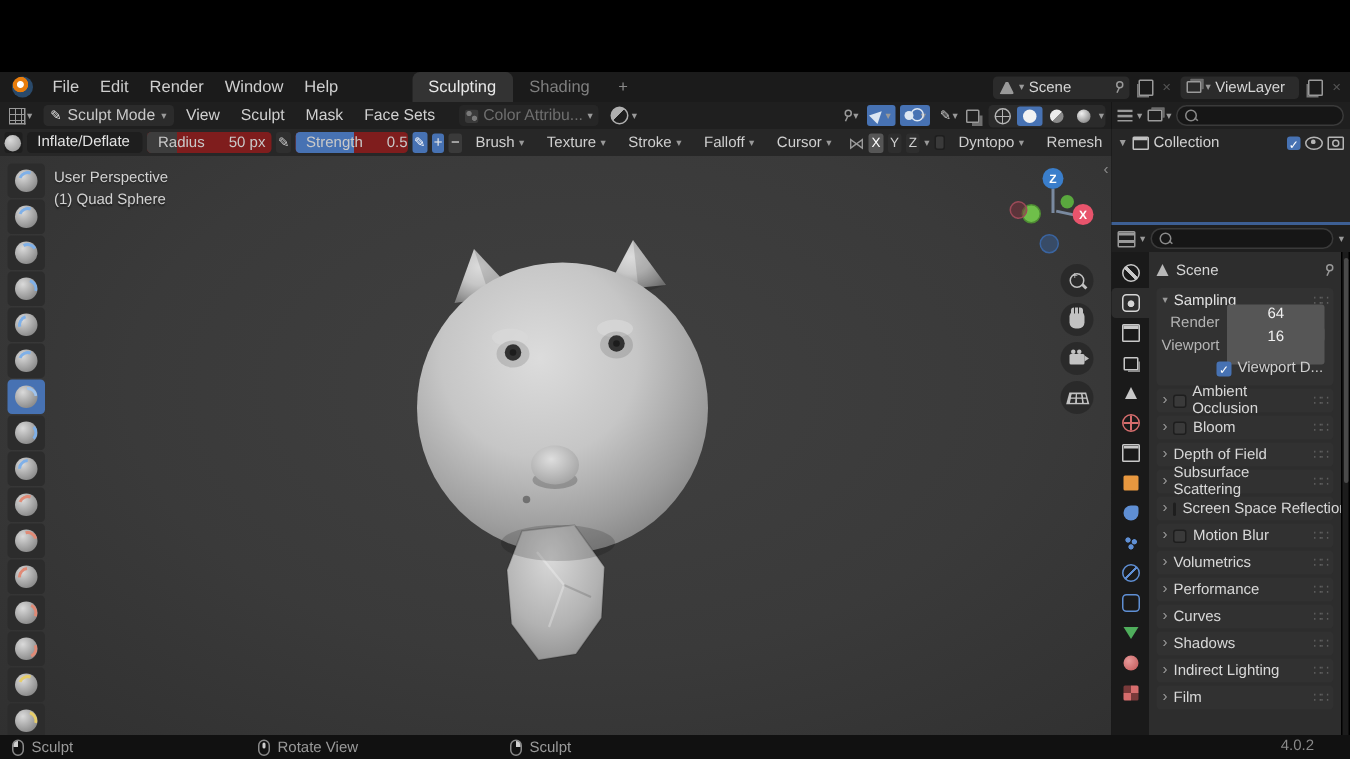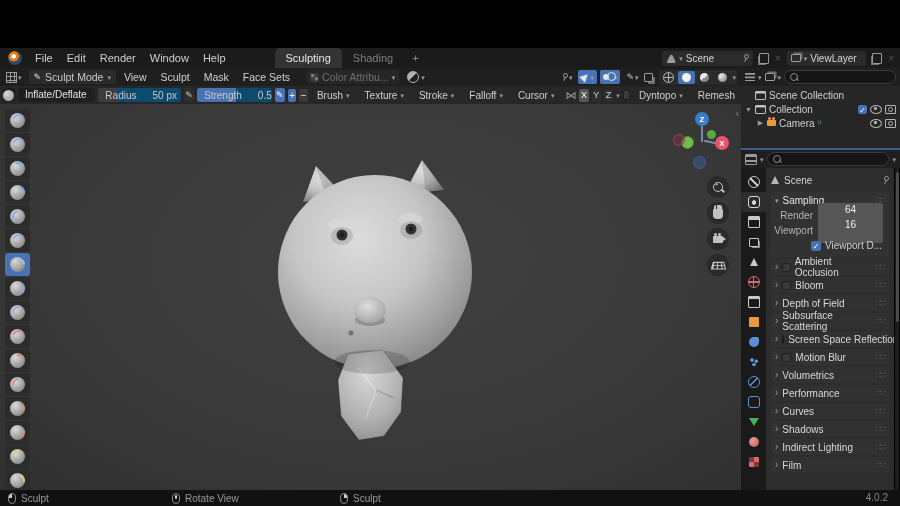--- a/index.html
+++ b/index.html
@@ -54,21 +54,21 @@
   .sph{width:9px;height:9px;border-radius:50%;}
   .sph-wire{border:1px solid #b5b5b5;background:linear-gradient(to right,transparent 45%,#b5b5b5 45% 55%,transparent 55%),linear-gradient(to bottom,transparent 45%,#b5b5b5 45% 55%,transparent 55%);}
   .sph-solid{background:#f2f2f2;}
   .sph-mat{background:linear-gradient(135deg,#ededed 50%,#8a8a8a 50%);}
   .sph-rend{background:radial-gradient(circle at 35% 30%,#f0f0f0,#6f6f6f);}
   
   #toolsettings{position:absolute;left:0;top:86px;width:741px;height:18px;background:#272727;font-size:10px;display:flex;align-items:center;gap:3px;padding-left:3px;box-sizing:border-box;overflow:hidden;white-space:nowrap;}
   .bthumb-btn{width:18px;height:14px;background:#1e1e1e;border-radius:2px;display:flex;align-items:center;justify-content:center;}
   .bthumb-s{width:11px;height:11px;border-radius:50%;background:radial-gradient(circle at 35% 30%,#d9d9d9,#8f8f8f);}
   .toolname{background:#1e1e1e;border-radius:3px;height:14px;line-height:14px;padding:0 7px;width:96px;color:#e4e4e4;}
-  .slider{position:relative;height:14px;border-radius:3px;background:#0c4a6e;overflow:hidden;display:flex;align-items:center;justify-content:space-between;padding:0 7px;box-sizing:border-box;gap:16px;}
+  .slider{position:relative;height:14px;border-radius:3px;background:#7f1d1d;overflow:hidden;display:flex;align-items:center;justify-content:space-between;padding:0 7px;box-sizing:border-box;gap:16px;}
   .slider .fillbar{position:absolute;left:0;top:0;bottom:0;}
   .slider .lab,.slider .val{position:relative;z-index:1;}
   #radius-slider{width:118px;}
   #radius-slider .fillbar{width:24%;background:#3d3d3d;}
   #strength-slider{width:106px;}
   #strength-slider .fillbar{width:52%;background:#4772b3;}
   .penbtn{width:15px;height:14px;border-radius:2px;background:#2f2f2f;display:flex;align-items:center;justify-content:center;color:#c9c9c9;font-size:9px;}
   .penbtn.on{background:#4772b3;color:#fff;}
   .pm{width:13px;height:13px;border-radius:2px;display:flex;align-items:center;justify-content:center;font-size:10px;color:#e8e8e8;background:#3a3a3a;}
   .pm.plus{background:#4772b3;}
@@ -163,21 +163,21 @@
   .panel .grip{margin-left:auto;}
   .panel .pchev{color:#9a9a9a;font-size:10px;line-height:1;}
   
   #statusbar{position:absolute;left:0;top:490px;width:900px;height:16px;background:#111;font-size:10px;color:#9a9a9a;}
   .sb{position:absolute;top:0;height:16px;display:flex;align-items:center;gap:5px;}
   .mouse{width:8px;height:11px;border:1px solid #8a8a8a;border-radius:4px;position:relative;box-sizing:border-box;}
   .mouse .f{position:absolute;background:#cfcfcf;}
   .lmb .f{left:0;top:0;width:3px;height:4px;border-radius:3px 0 0 0;}
   .mmb .f{left:2px;top:1px;width:2px;height:4px;border-radius:1px;}
   .rmb .f{right:0;top:0;width:3px;height:4px;border-radius:0 3px 0 0;}
-  #sb-version{position:absolute;right:12px;top:0;line-height:16px;color:#8a8a8a;}
+  #sb-version{position:absolute;right:24px;top:0;line-height:16px;color:#8a8a8a;}
 </style>
 </head>
 <body>
 
 <div id="stage">
 
   <div id="topbar">
     <span class="logo"></span>
     <span class="menu-item">File</span>
     <span class="menu-item">Edit</span>
@@ -445,20 +445,24 @@
             <span class="bm" style="--mc:#e6cd6a"></span>
           </span>
         </div>
       <div class="brushbtn">
           <span class="bt">
             <span class="bm" style="--mc:#e6cd6a;transform:rotate(60deg)"></span>
           </span>
         </div>
     </div>
 
+    <div id="vp-text">
+      <div>User Perspective</div>
+      <div>(1) Quad Sphere</div>
+    </div>
 
     <span id="npanel-arrow">‹</span>
 
     <div id="gizmo">
       <span class="ax-line" style="left:28px;top:14px;width:2px;height:16px;"></span>
       <span class="ax-line" style="left:31px;top:29px;width:12px;height:2px;transform:rotate(12deg);"></span>
       <span class="ax" style="left:22px;top:0;background:#3a7ecb;">Z</span>
       <span class="ax" style="left:42px;top:24px;background:#e8546c;">X</span>
       <span class="ax" style="left:8px;top:24px;width:13px;height:13px;background:#6fbf4a;border:1px solid #4e8c33;box-sizing:border-box;"></span>
       <span class="ax" style="left:0;top:22px;width:12px;height:12px;background:rgba(120,50,60,.55);border:1px solid #9c4a58;box-sizing:border-box;"></span>
@@ -487,40 +491,25 @@
     <span class="chev">▾</span>
     <span class="mini-ico ico-vl"></span>
     <span class="chev">▾</span>
     <div class="searchpill">
       <span class="magsm"></span>
     </div>
   </div>
 
   <div id="outliner">
     <div class="olrow">
-      <span style="width:7px;"></span>
-      <span class="collbox"></span>
-      <span>Scene Collection</span>
-    </div>
-    <div class="olrow">
       <span class="tri">▼</span>
       <span class="collbox"></span>
       <span>Collection</span>
       <span class="olright">
         <span class="cb on" style="width:9px;height:9px;">✓</span>
-        <span class="eye"></span>
-        <span class="camico"></span>
-      </span>
-    </div>
-    <div class="olrow" style="padding-left:12px;">
-      <span class="tri">▶</span>
-      <span class="camdata"></span>
-      <span>Camera</span>
-      <span class="grn">⌗</span>
-      <span class="olright">
         <span class="eye"></span>
         <span class="camico"></span>
       </span>
     </div>
   </div>
 
   <div id="rdivider"></div>
 
   <div id="props-header">
     <span class="ph-ico"></span>

